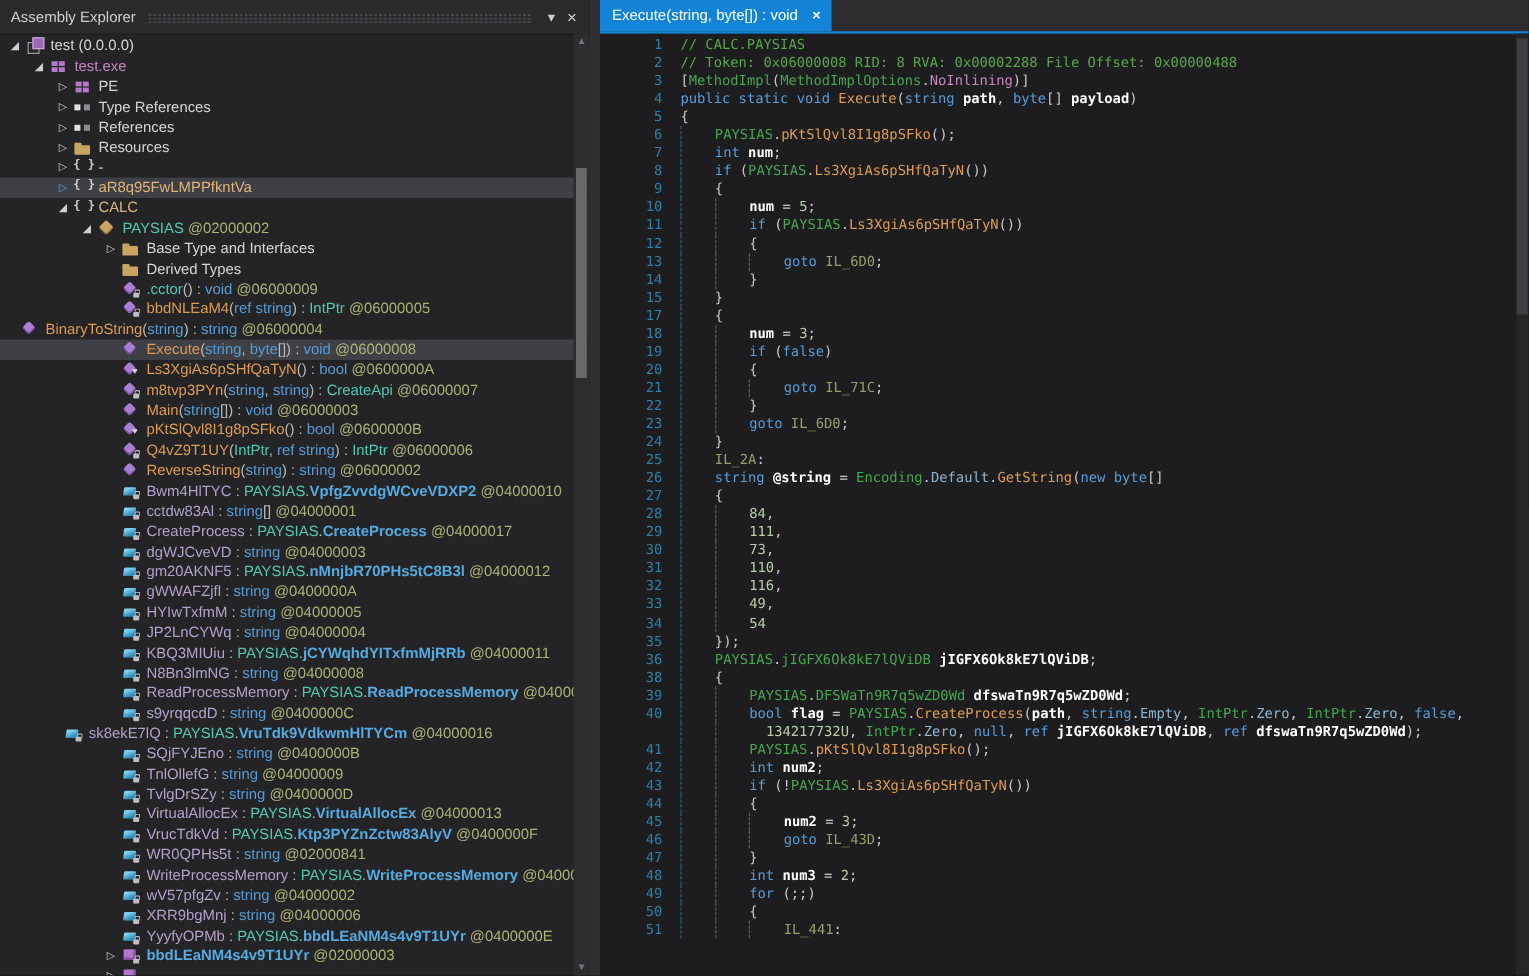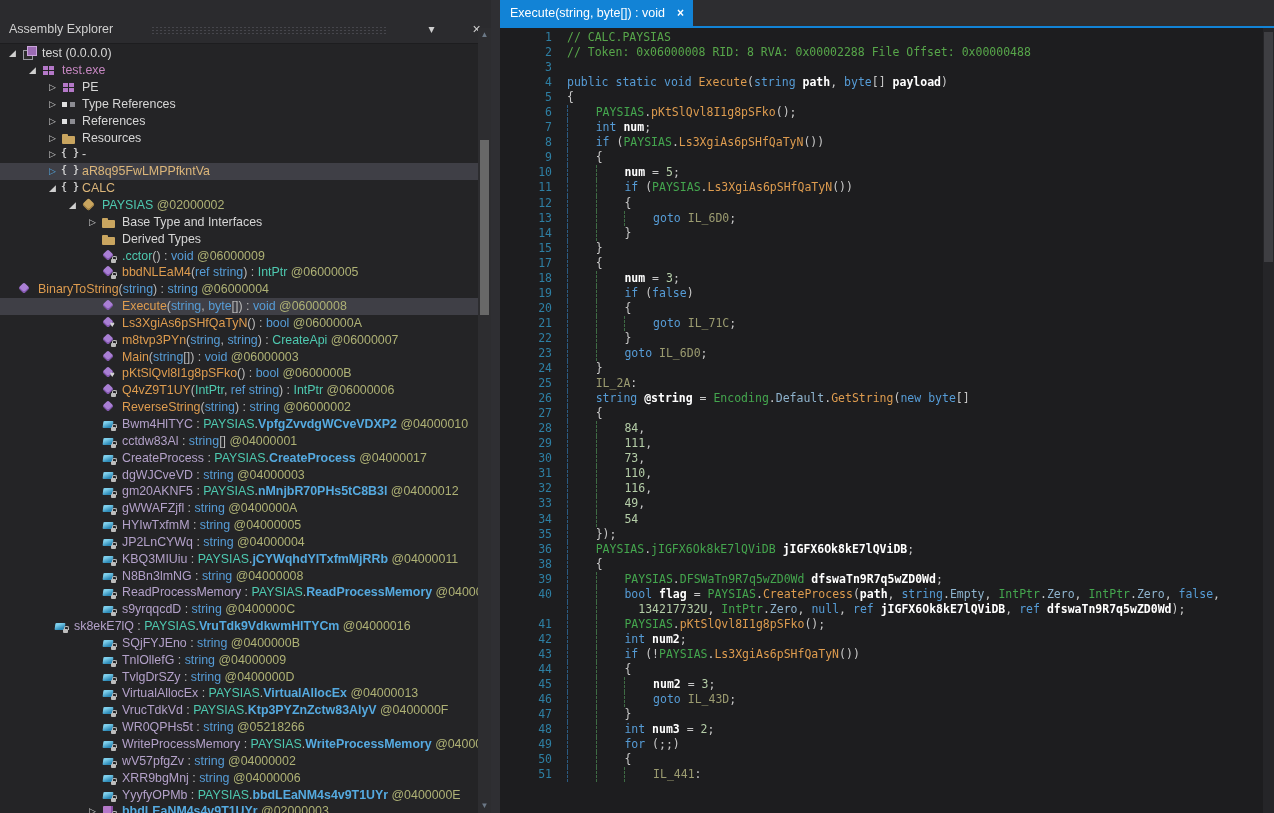--- a/index.html
+++ b/index.html
@@ -1,21 +1,21 @@
 <!DOCTYPE html>
 <html><head>
 <meta charset="utf-8">
 <style>
   html,body{margin:0;padding:0;width:1274px;height:813px;overflow:hidden;background:#1D1D1F;
     font-family:"Liberation Sans",sans-serif;-webkit-font-smoothing:antialiased;}
   #app{display:flex;width:1274px;height:813px;}
 
   
   #explorer{width:491px;height:813px;background:#242426;display:flex;flex-direction:column;position:relative;}
-  #ae-title{height:28px;flex:none;display:flex;align-items:center;background:#2B2B2E;padding:15px 6px 0 9px;border-bottom:1px solid #1D1D1F;gap:28px;}
+  #ae-title{height:28px;flex:none;display:flex;align-items:center;background:#2B2B2E;padding:0 6px 0 9px;border-bottom:1px solid #1D1D1F;}
   #ae-title .t{color:#CFCFCF;font-size:12.5px;white-space:nowrap;}
   #ae-title .grip{flex:1;height:9px;margin:2px 8px 0 10px;
     background-image:radial-gradient(#46464C 1px,transparent 1.3px);background-size:4px 3px;}
   .tb-btn{width:17px;height:18px;flex:none;display:flex;align-items:center;justify-content:center;color:#CFCFCF;font-size:12px;cursor:default;}
   #tree{flex:1;overflow:hidden;padding-top:1px;position:relative;}
   .row{height:16.85px;display:flex;align-items:center;white-space:nowrap;font-size:12.4px;color:#D6D6D6;width:478px;overflow:hidden;}
   .row.sel{background:#3F3F46;}
   .exp{width:17px;height:16px;flex:none;display:flex;align-items:center;justify-content:center;color:#CFCFCF;}
   .exp.c{font-size:9px;}
   .exp.e{font-size:9px;}
@@ -340,21 +340,21 @@
           <span class="icon ic-field">
             <i class="bdg bdg-lock"></i>
           </span>
           <span class="lbl"><span class="s-fld">VrucTdkVd</span><span class="s-pl"> : </span><span class="s-cls">PAYSIAS</span><span class="s-pl">.</span><span class="s-tref">Ktp3PYZnZctw83AlyV</span><span class="s-pl"> </span><span class="s-tok">@0400000F</span></span>
         </div>
         <div class="row" style="padding-left: 84px;">
           <span class="exp c"></span>
           <span class="icon ic-field">
             <i class="bdg bdg-lock"></i>
           </span>
-          <span class="lbl"><span class="s-fld">WR0QPHs5t</span><span class="s-pl"> : </span><span class="s-kw">string</span><span class="s-pl"> </span><span class="s-tok">@05218266</span></span>
+          <span class="lbl"><span class="s-fld">WR0QPHs5t</span><span class="s-pl"> : </span><span class="s-kw">string</span><span class="s-pl"> </span><span class="s-tok">@02000841</span></span>
         </div>
         <div class="row" style="padding-left: 84px;">
           <span class="exp c"></span>
           <span class="icon ic-field">
             <i class="bdg bdg-lock"></i>
           </span>
           <span class="lbl"><span class="s-fld">WriteProcessMemory</span><span class="s-pl"> : </span><span class="s-cls">PAYSIAS</span><span class="s-pl">.</span><span class="s-tref">WriteProcessMemory</span><span class="s-pl"> </span><span class="s-tok">@040000</span></span>
         </div>
         <div class="row" style="padding-left: 84px;">
           <span class="exp c"></span>
@@ -405,21 +405,21 @@
     <div id="tabstrip">
       <div class="tab">
         <span>Execute(string, byte[]) : void</span>
         <span class="x">×</span>
       </div>
     </div>
     <div id="tabline"></div>
     <div id="code">
         <div class="cl"><span class="ln">1</span><span class="ct"><span class="t-cm">// CALC.PAYSIAS</span></span></div>
         <div class="cl"><span class="ln">2</span><span class="ct"><span class="t-cm">// Token: 0x06000008 RID: 8 RVA: 0x00002288 File Offset: 0x00000488</span></span></div>
-        <div class="cl"><span class="ln">3</span></div>
+        <div class="cl"><span class="ln">3</span><span class="ct"><span class="t-pl">[</span><span class="t-ty">MethodImpl</span><span class="t-pl">(</span><span class="t-ty">MethodImplOptions</span><span class="t-pl">.</span><span class="t-en">NoInlining</span><span class="t-pl">)]</span></span></div>
         <div class="cl"><span class="ln">4</span><span class="ct"><span class="t-kw">public</span><span class="t-pl"> </span><span class="t-kw">static</span><span class="t-pl"> </span><span class="t-kw">void</span><span class="t-pl"> </span><span class="t-m">Execute</span><span class="t-pl">(</span><span class="t-kw">string</span><span class="t-pl"> </span><span class="t-v">path</span><span class="t-pl">, </span><span class="t-kw">byte</span><span class="t-pl">[] </span><span class="t-v">payload</span><span class="t-pl">)</span></span></div>
         <div class="cl"><span class="ln">5</span><span class="ct"><span class="t-pl">{</span></span></div>
         <div class="cl"><span class="ln">6</span><span class="ct"><span class="g g0">    </span><span class="t-ty">PAYSIAS</span><span class="t-pl">.</span><span class="t-m">pKtSlQvl8I1g8pSFko</span><span class="t-pl">();</span></span></div>
         <div class="cl"><span class="ln">7</span><span class="ct"><span class="g g0">    </span><span class="t-kw">int</span><span class="t-pl"> </span><span class="t-v">num</span><span class="t-pl">;</span></span></div>
         <div class="cl"><span class="ln">8</span><span class="ct"><span class="g g0">    </span><span class="t-kw">if</span><span class="t-pl"> (</span><span class="t-ty">PAYSIAS</span><span class="t-pl">.</span><span class="t-m">Ls3XgiAs6pSHfQaTyN</span><span class="t-pl">())</span></span></div>
         <div class="cl"><span class="ln">9</span><span class="ct"><span class="g g0">    </span><span class="t-pl">{</span></span></div>
         <div class="cl"><span class="ln">10</span><span class="ct"><span class="g g0">    </span><span class="g g1">    </span><span class="t-v">num</span><span class="t-pl"> = </span><span class="t-n">5</span><span class="t-pl">;</span></span></div>
         <div class="cl"><span class="ln">11</span><span class="ct"><span class="g g0">    </span><span class="g g1">    </span><span class="t-kw">if</span><span class="t-pl"> (</span><span class="t-ty">PAYSIAS</span><span class="t-pl">.</span><span class="t-m">Ls3XgiAs6pSHfQaTyN</span><span class="t-pl">())</span></span></div>
         <div class="cl"><span class="ln">12</span><span class="ct"><span class="g g0">    </span><span class="g g1">    </span><span class="t-pl">{</span></span></div>
         <div class="cl"><span class="ln">13</span><span class="ct"><span class="g g0">    </span><span class="g g1">    </span><span class="g g2">    </span><span class="t-kw">goto</span><span class="t-pl"> </span><span class="t-lbl">IL_6D0</span><span class="t-pl">;</span></span></div>

